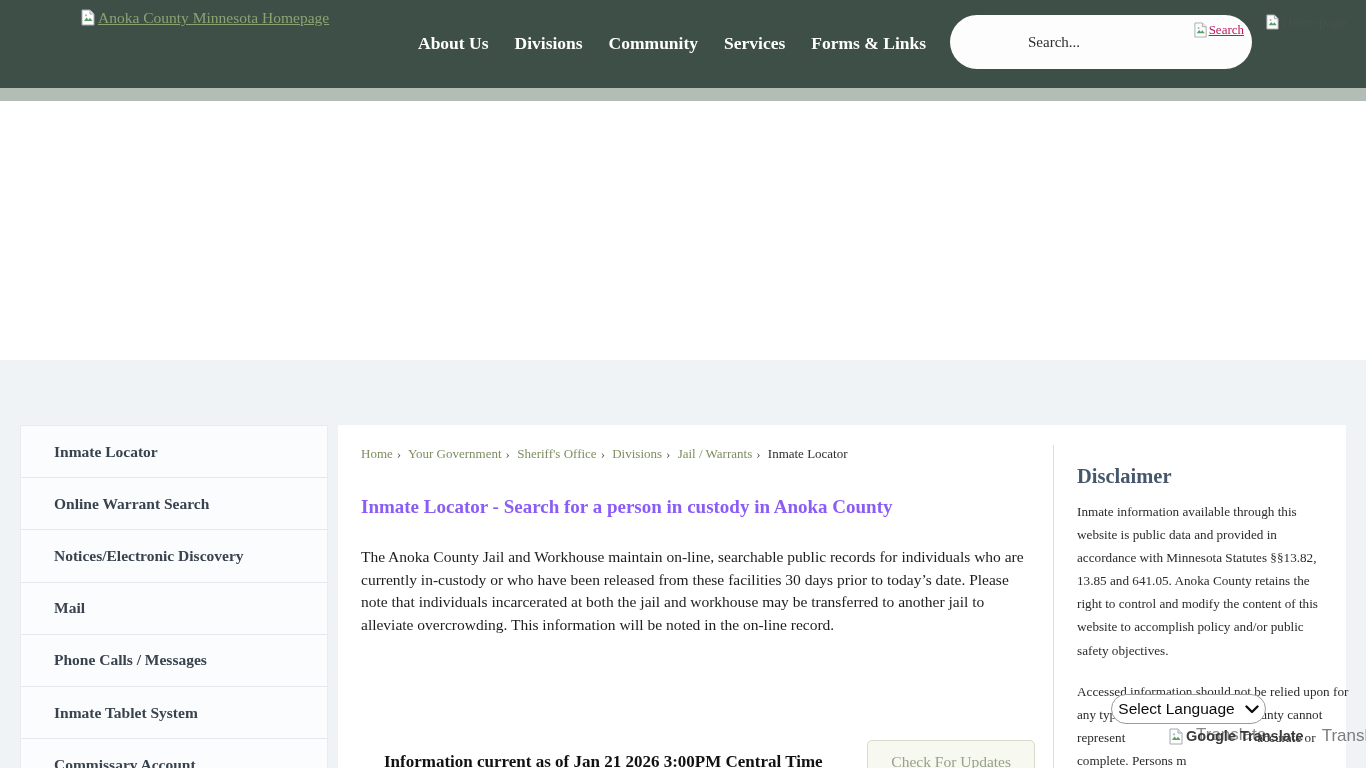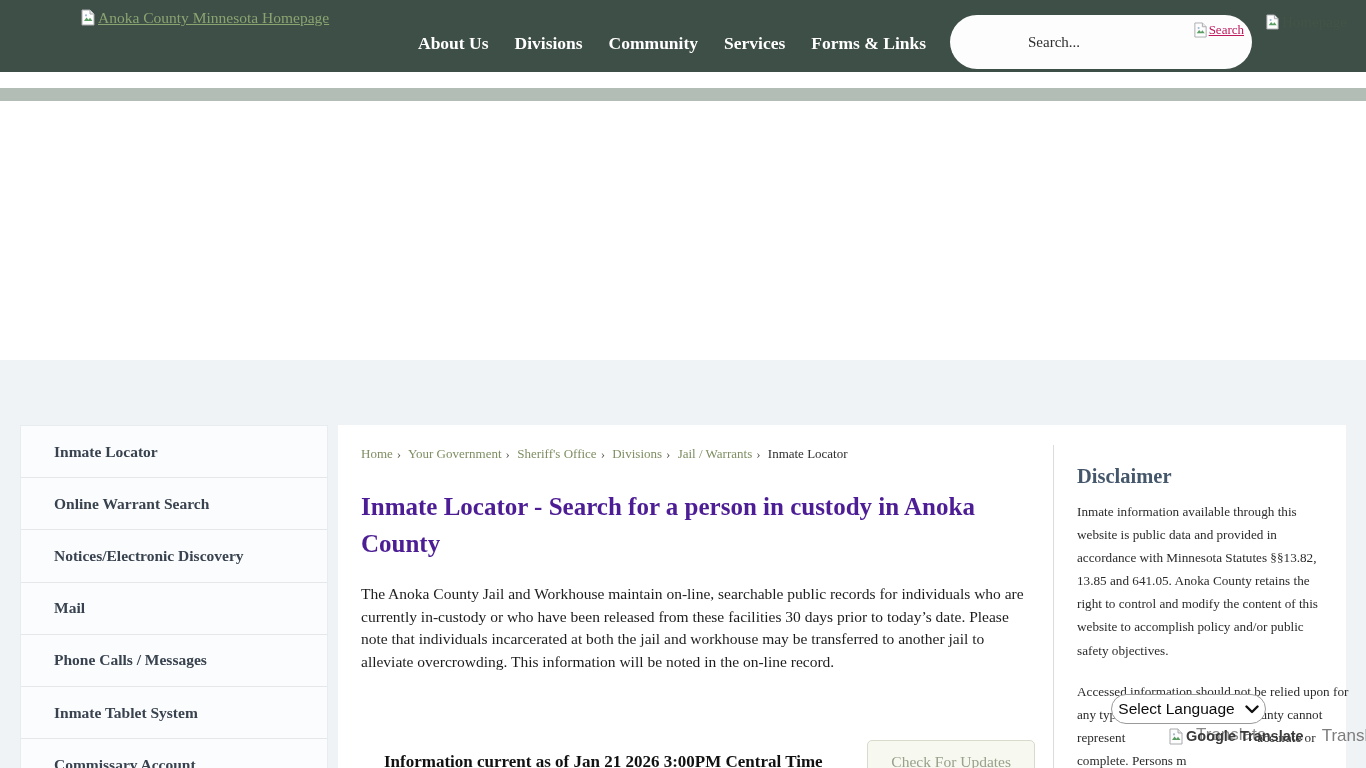--- a/index.html
+++ b/index.html
@@ -1,21 +1,21 @@
 <!DOCTYPE html>
 <html><head>
 <meta charset="utf-8">
 <style>
   * { margin:0; padding:0; box-sizing:border-box; }
   html,body { width:1366px; height:768px; overflow:hidden; background:#ffffff;
               font-family:"Liberation Serif", serif; }
   .page { position:relative; width:1366px; height:768px; overflow:hidden; }
 
   
-  .header { position:absolute; left:0; top:0; width:1366px; height:72px; background:#3e4f47; z-index:5; }
+  .header { position:absolute; left:0; top:0; width:1366px; height:88px; background:#3e4f47; z-index:5; }
   .subbar { position:absolute; left:0; top:88px; width:1366px; height:13px; background:#b2bdb6; z-index:5; }
   .lowerbg { position:absolute; left:0; top:360px; width:1366px; height:408px; background:#f0f3f6; z-index:1; }
 
   .logo { position:absolute; left:80px; top:9px; display:flex; align-items:flex-start; gap:2px;
           color:#8aa471; font-size:15.5px; text-decoration:underline; cursor:pointer; }
   .bi { flex:0 0 auto; }
 
   .nav { position:absolute; left:418px; top:33px; display:flex; gap:26px; }
   .nav a { color:#ffffff; font-size:17.5px; font-weight:600; text-decoration:none; cursor:pointer; white-space:nowrap; }
 
@@ -41,21 +41,21 @@
   .content-card { position:absolute; left:338px; top:425px; width:1008px; height:400px;
                   background:#ffffff; z-index:2; }
   .vdivider { position:absolute; left:715px; top:20px; bottom:0; width:1px; background:#d9dde0; }
 
   .main-col { position:absolute; left:23px; top:0; width:668px; }
   .breadcrumb { margin-top:21px; font-size:13px; color:#555; }
   .breadcrumb a { color:#7e8e62; text-decoration:none; cursor:pointer; }
   .breadcrumb .sep { color:#5a5a52; margin:0 4px; }
   .breadcrumb .current { color:#2f2f2f; }
 
-  .page-title { margin-top:26px; font-size:25px; line-height:37px; font-weight:bold; color:#4c1d95; }
+  .page-title { margin-top:26px; font-size:19px; line-height:37px; font-weight:bold; color:#8b5cf6; }
   .intro { margin-top:21px; font-size:15.5px; line-height:22.7px; color:#1d1d1d; width:668px; }
 
   .info-row { position:absolute; left:23px; top:313px; width:651px; height:48px;
               display:flex; justify-content:space-between; align-items:center; }
   .info-current { font-size:17px; font-weight:bold; color:#111; white-space:nowrap; }
   .check-btn { height:44px; padding:0 23px; background:#f7f8ef; border:1px solid #d8dacc; border-radius:5px;
                color:#98a18c; font-family:"Liberation Serif", serif; font-size:15.5px; cursor:pointer; white-space:nowrap; }
 
   .side-col { position:absolute; left:739px; top:0; width:256px; }
   .disc-title { margin-top:40px; font-size:20.5px; font-weight:bold; color:#45576b; }

